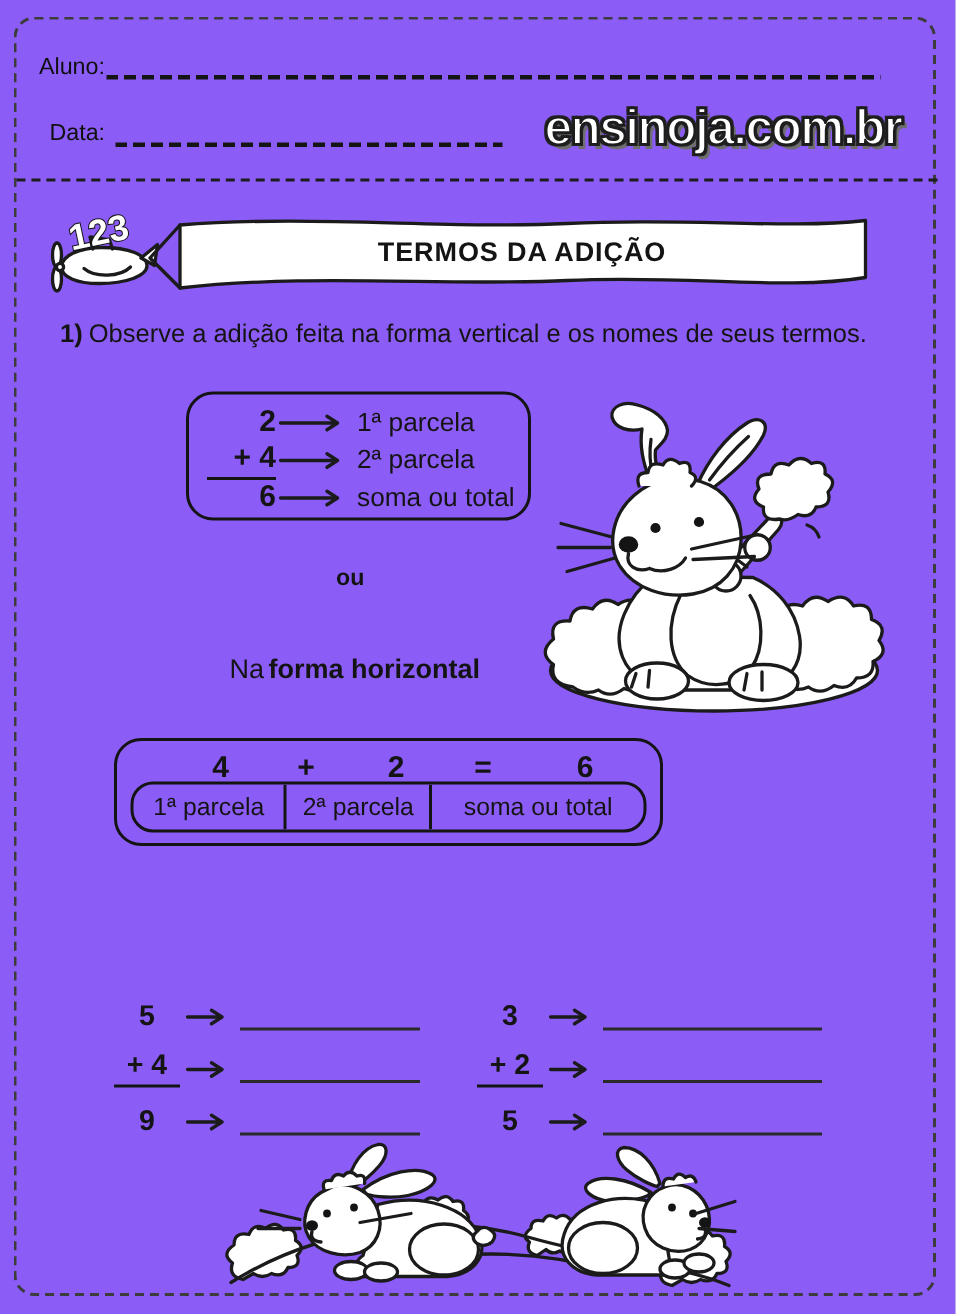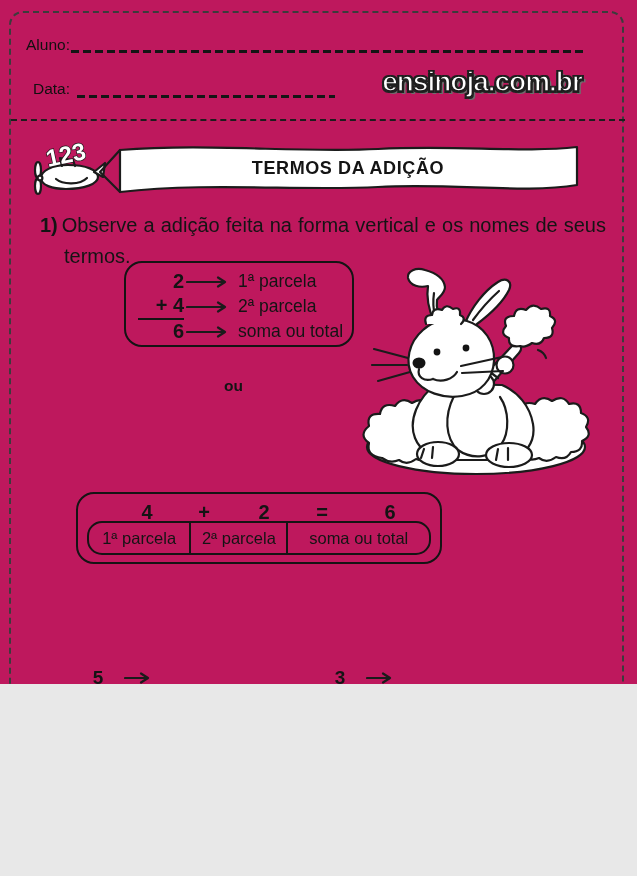--- a/index.html
+++ b/index.html
@@ -1,37 +1,37 @@
 <!DOCTYPE html>
 <html><head>
 <meta charset="utf-8">
 <style>
   html,body{margin:0;padding:0;background:#e8e8e8;}
-  .page{position:relative;width:637px;height:684px;background:#be185d;margin:0 auto;
+  .page{position:relative;width:637px;height:876px;background:#8b5cf6;margin:0 auto;
         font-family:"Liberation Sans", sans-serif;color:#141414;overflow:hidden;}
   .outer-border{position:absolute;left:9px;top:11px;width:611px;height:849px;
         border:2.5px dashed #3c3c3c;border-radius:14px;pointer-events:none;}
   .header-divider{position:absolute;left:11px;top:119px;width:614px;height:0;
         border-top:2.6px dashed #1d1d1d;}
   .field-label{position:absolute;font-size:15.5px;color:#101010;}
   .lbl-student{left:26px;top:36px;}
   .lbl-date{left:33px;top:80px;}
   .dash-line{position:absolute;height:2.6px;
         background:repeating-linear-gradient(90deg,#151515 0 8px,transparent 8px 12px);}
   .ln-student{left:71px;top:50px;width:516px;}
   .ln-date{left:77px;top:95px;width:258px;}
   .site-logo{position:absolute;left:350px;top:66px;width:264px;text-align:center;
-        font-size:28px;font-weight:bold;letter-spacing:-1px;color:#fff;
+        font-size:33px;font-weight:bold;letter-spacing:-1px;color:#fff;
         -webkit-text-stroke:1.4px #1c1c1c;
         text-shadow:-1.5px -1.5px 0 #222,1.5px -1.5px 0 #222,-1.5px 1.5px 0 #222,
                     1.5px 1.5px 0 #222,3px 3px 0 #6e6e6e;}
   .banner-svg{position:absolute;left:28px;top:138px;}
   .banner-title{position:absolute;left:128px;top:158px;width:440px;text-align:center;
         font-size:18px;font-weight:bold;letter-spacing:.6px;}
-  .question{position:absolute;font-size:20px;line-height:1.55;text-align:justify;
+  .question{position:absolute;font-size:17px;line-height:1.55;text-align:justify;
         padding-left:24px;text-indent:-24px;}
   .q1{left:40px;top:210px;width:542px;}
   .q2{left:40px;top:601px;width:502px;}
   .qnum{font-weight:bold;padding-right:4px;}
   .vbox{position:absolute;left:124px;top:261px;width:230px;height:86px;
         border:2.5px solid #141414;border-radius:18px;box-sizing:border-box;
         padding:6px 0 0 12px;}
   .vrow{display:flex;align-items:center;height:25px;}
   .vnum{display:inline-block;width:46px;text-align:right;font-size:20px;font-weight:bold;}
   .underlined{border-bottom:2.2px solid #141414;padding-bottom:1px;}
@@ -116,20 +116,21 @@
     <div class="vrow">
       <span class="vnum">6</span>
       <svg class="varrow" width="46" height="12" viewBox="0 0 46 12">
           <path class="ink" stroke-width="1.8" d="M1,6 H38 M32,1.5 L39,6 L32,10.5"></path>
         </svg>
       <span class="vlabel">soma ou total</span>
     </div>
   </div>
 
   <div class="or-text">ou</div>
+  <div class="nfh"><span>Na</span><b>forma horizontal</b></div>
 
   <svg class="art" style="left:362px;top:266px;" width="232" height="212" viewBox="0 0 232 212">
     <ellipse class="blob" cx="114" cy="181" rx="109" ry="27"></ellipse>
     <path class="blob" d="M20,192 q-16,-2 -13,-15 q-11,-8 0,-17 q-3,-13 11,-12 q2,-12 15,-8 q7,-10 17,-3 q11,-7 17,3 q12,-3 12,9 q11,4 5,14 q7,9 -4,14 q1,11 -11,11 q-5,9 -15,5 q-9,7 -17,1 q-9,4 -17,-2 Z"></path>
     <path class="blob" d="M160,190 q-16,-2 -13,-15 q-11,-8 0,-17 q-3,-13 11,-12 q2,-12 15,-8 q7,-10 17,-3 q11,-7 17,3 q12,-3 12,9 q11,4 5,14 q7,9 -4,14 q1,11 -11,11 q-5,9 -15,5 q-9,7 -17,1 q-9,4 -17,-2 Z"></path>
     <path class="blob" d="M74,118 C56,132 46,154 53,172 C58,185 72,193 88,194 L146,194 C163,191 174,176 171,158 C168,140 156,126 140,119 Z"></path>
     <path class="blob" d="M92,130 C82,150 83,172 96,184 C110,194 130,192 139,179 C148,166 147,144 138,131"></path>
     <ellipse class="blob" cx="76" cy="188" rx="21" ry="12"></ellipse>
     <path class="ink" d="M62,183 l-3,9 M71,181 l-1,11"></path>
     <ellipse class="blob" cx="147" cy="189" rx="23" ry="12"></ellipse>

